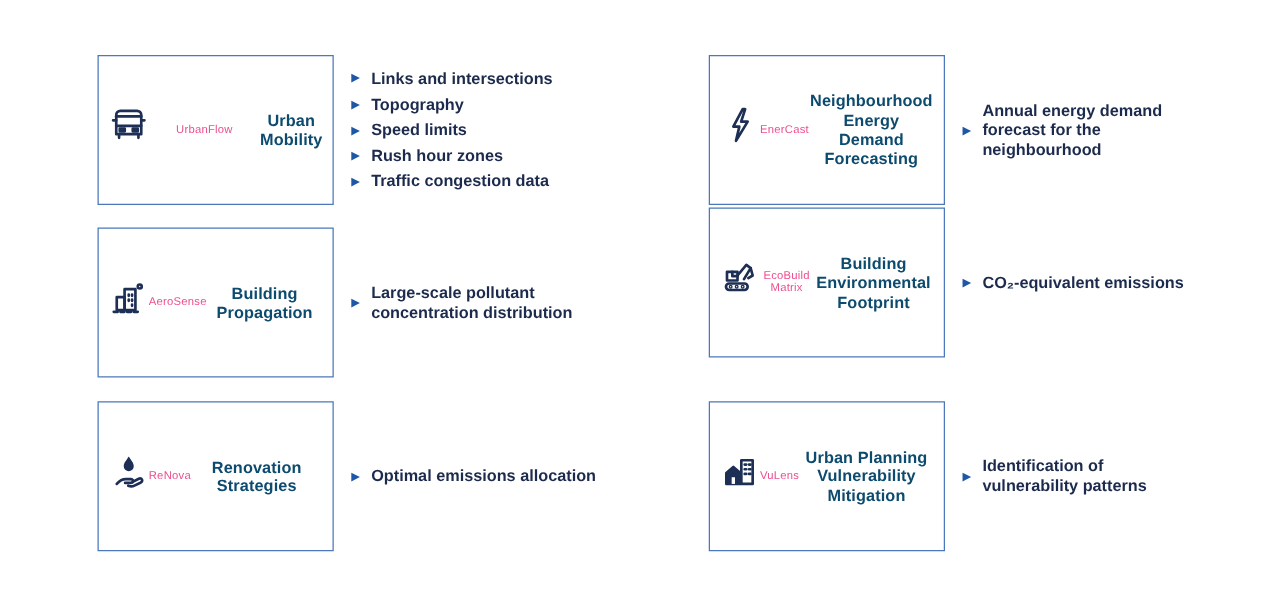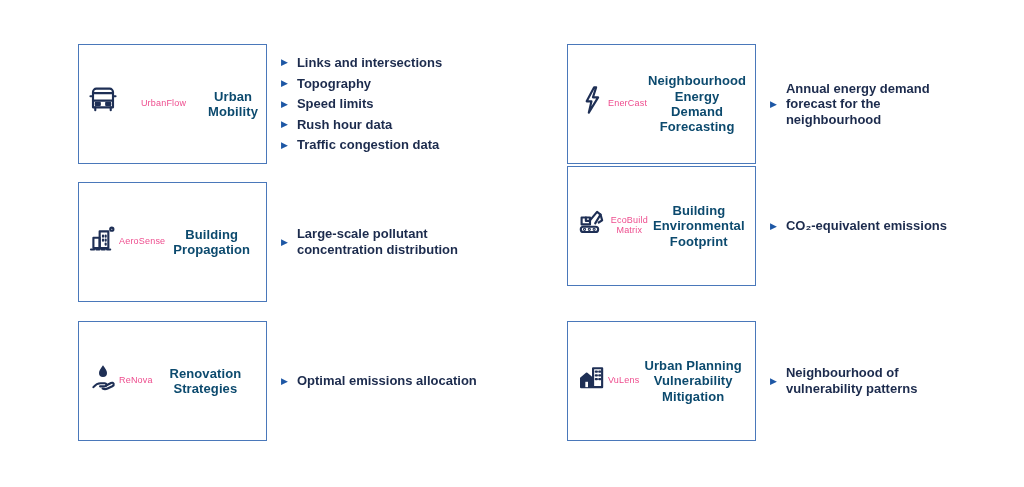--- a/index.html
+++ b/index.html
@@ -107,21 +107,21 @@
       <li class="bullet">
         <span class="marker">▶</span>
         <span class="bullet-text">Topography</span>
       </li>
       <li class="bullet">
         <span class="marker">▶</span>
         <span class="bullet-text">Speed limits</span>
       </li>
       <li class="bullet">
         <span class="marker">▶</span>
-        <span class="bullet-text">Rush hour data</span>
+        <span class="bullet-text">Rush hour zones</span>
       </li>
       <li class="bullet">
         <span class="marker">▶</span>
         <span class="bullet-text">Traffic congestion data</span>
       </li>
     </ul>
   </section>
 
   <section class="module" id="module-2">
     <div class="card">
@@ -223,19 +223,19 @@
           <path d="M14.8 8h.9M17.4 8h.9M14.8 10.8h.9M17.4 10.8h.9M14.8 13.6h.9M17.4 13.6h.9"></path>
         </svg>
       </span>
       <span class="brand">VuLens</span>
       <h2 class="title">Urban Planning
 Vulnerability Mitigation</h2>
     </div>
     <ul class="bullets">
       <li class="bullet">
         <span class="marker">▶</span>
-        <span class="bullet-text">Neighbourhood of
+        <span class="bullet-text">Identification of
 vulnerability patterns</span>
       </li>
     </ul>
   </section>
 
 </div>
 
 </body></html>

